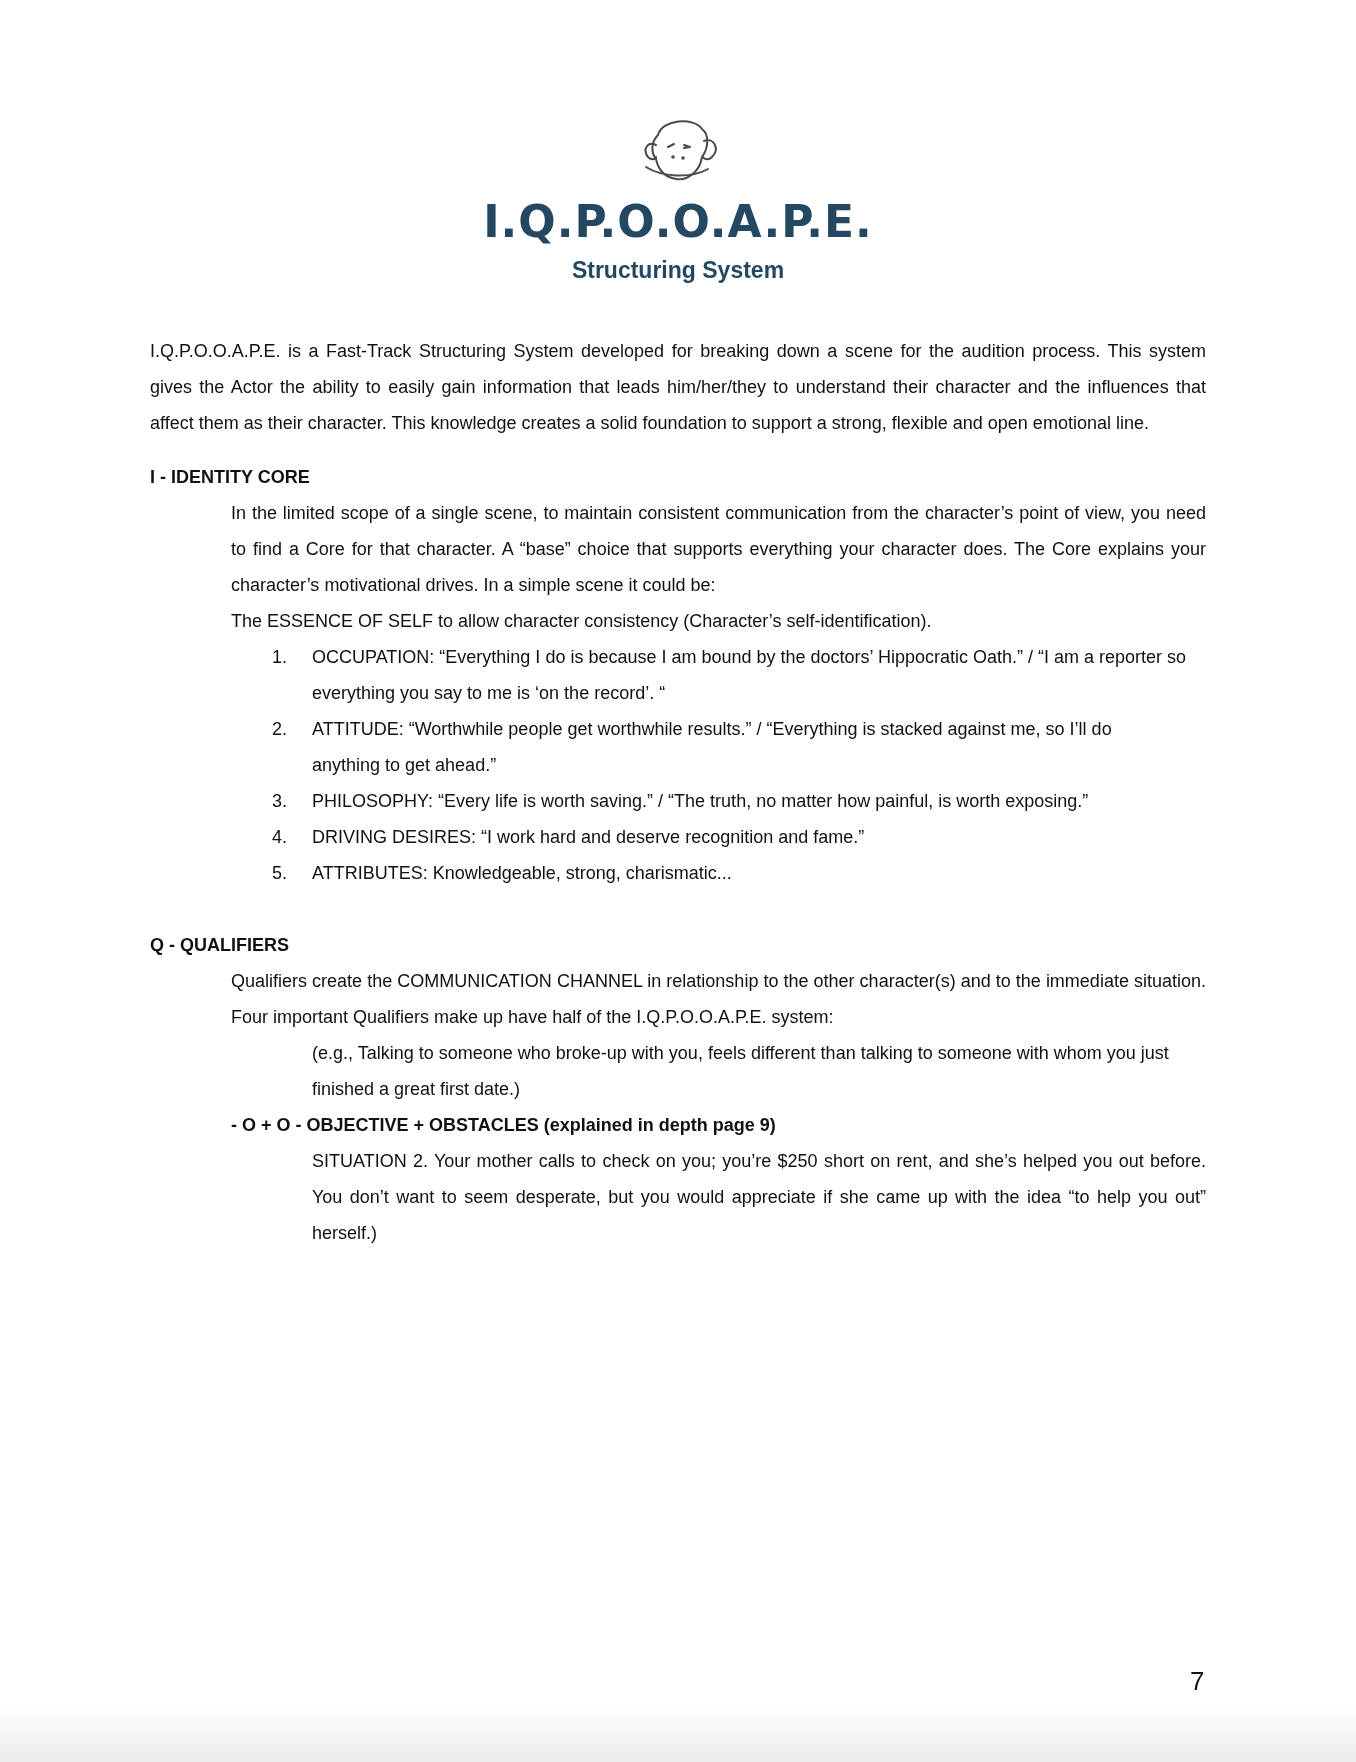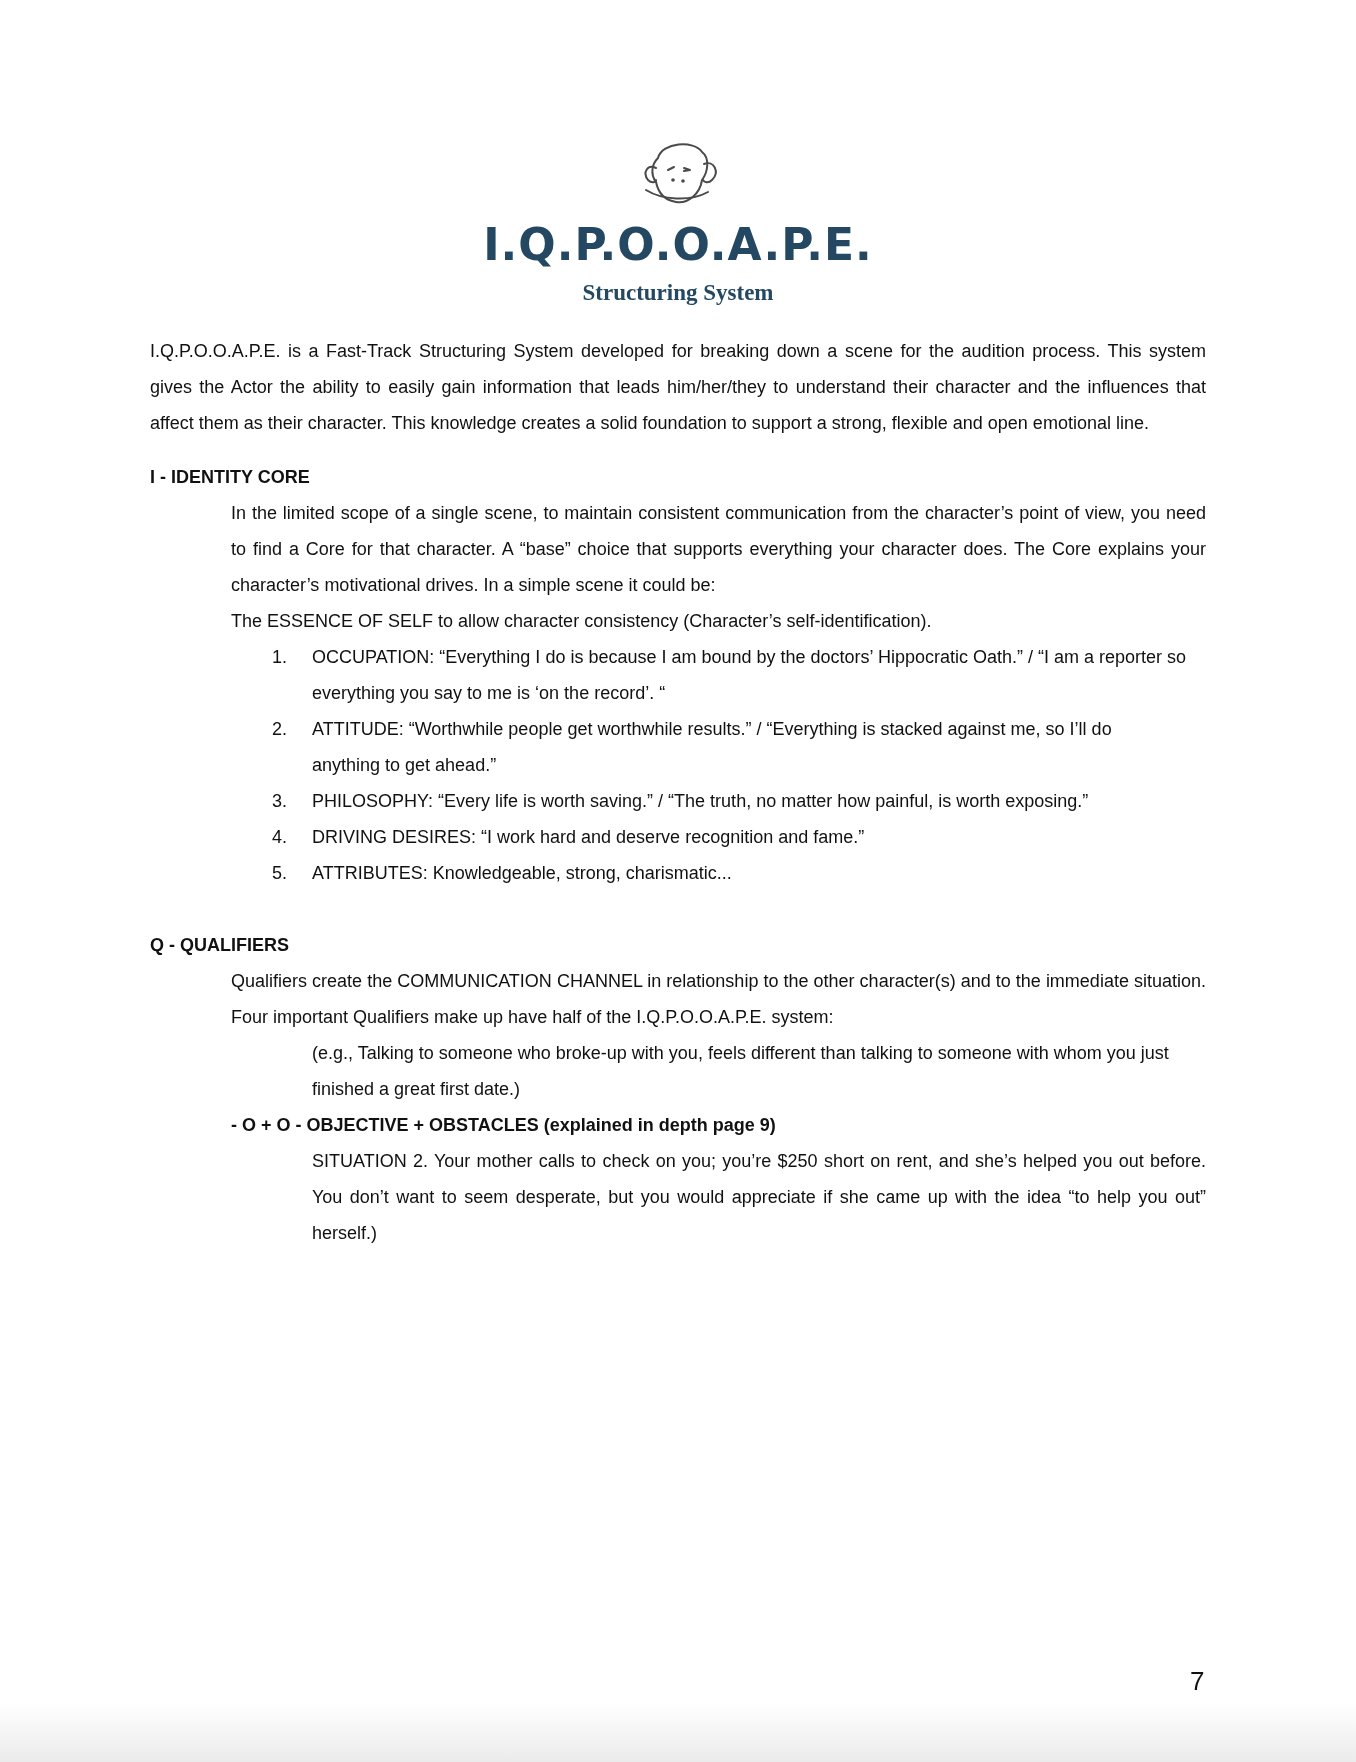--- a/index.html
+++ b/index.html
@@ -6,28 +6,28 @@
   body {
     width: 1356px; height: 1762px; position: relative; overflow: hidden;
     background: #ffffff;
     font-family: "Liberation Sans", sans-serif;
     color: #111111;
   }
   .bottom-fade {
     position: absolute; left: 0; right: 0; bottom: 0; height: 60px;
     background: linear-gradient(to bottom, #ffffff, #ebebeb);
   }
-  .header { position: absolute; left: 0; right: 0; top: 138px; text-align: center; }
+  .header { position: absolute; left: 0; right: 0; top: 115px; text-align: center; }
   .logo { width: 100px; height: 80px; display: block; margin: 0 auto; }
   .brand-title {
     font-family: "DejaVu Sans", sans-serif; font-weight: bold;
     font-size: 44px; color: #244862; letter-spacing: 1px; margin-top: 2px; line-height: 50px;
   }
   .brand-sub {
-    font-family: Liberation Serif, serif; font-weight: bold;
+    font-family: Liberation Sans, sans-serif; font-weight: bold;
     font-size: 23px; color: #244862; margin-top: 10px;
   }
   .content {
     position: absolute; left: 150px; top: 333px; width: 1056px;
     font-size: 18px; line-height: 36px;
   }
   p { margin: 0; }
   .justify { text-align: justify; }
   .h { font-weight: bold; }
   .ind1 { padding-left: 81px; }

